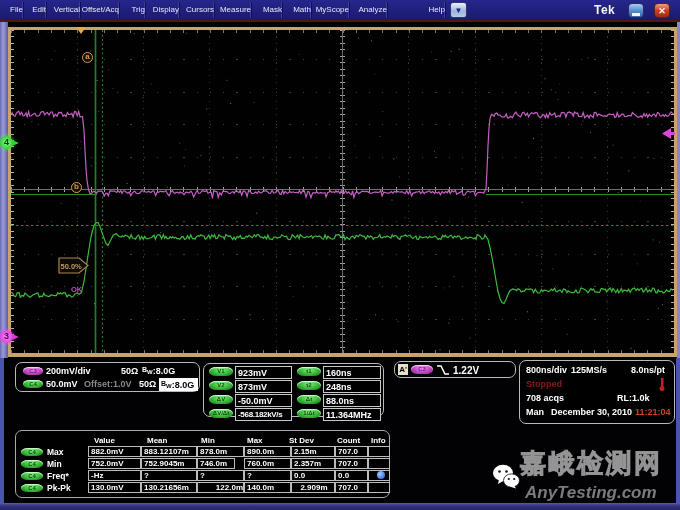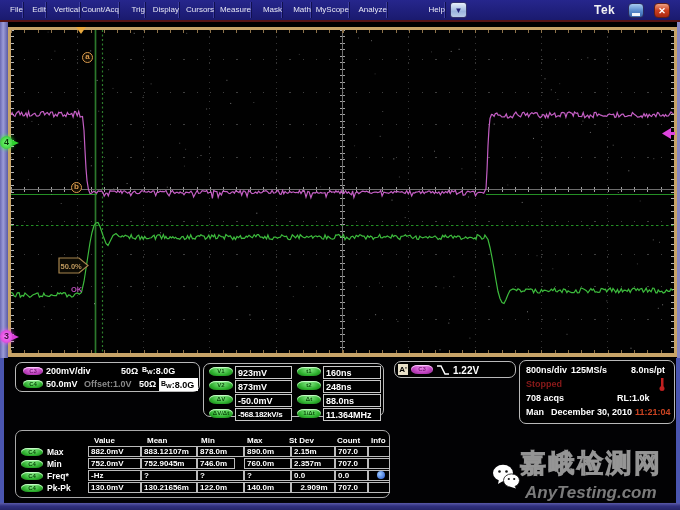--- a/index.html
+++ b/index.html
@@ -99,21 +99,21 @@
 #wm3 { position:absolute; left:521px; top:469px; color:#fff; font-size:17px;
   font-weight:bold; white-space:nowrap; }
 </style></head>
 <body>
 <div id="win">
 
 <div id="menubar">
       <div class="mi" style="left:0px;width:24px;">File</div>
       <div class="mi" style="left:24px;width:23px;">Edit</div>
       <div class="mi" style="left:47px;width:34px;">Vertical</div>
-      <div class="mi" style="left:81px;width:39px;">Count/Acq</div>
+      <div class="mi" style="left:81px;width:39px;">Offset/Acq</div>
       <div class="mi" style="left:120px;width:26px;">Trig</div>
       <div class="mi" style="left:146px;width:34px;">Display</div>
       <div class="mi" style="left:180px;width:35px;">Cursors</div>
       <div class="mi" style="left:215px;width:37px;">Measure</div>
       <div class="mi" style="left:252px;width:31px;">Mask</div>
       <div class="mi" style="left:283px;width:29px;">Math</div>
       <div class="mi" style="left:312px;width:38px;">MyScope</div>
       <div class="mi" style="left:350px;width:38px;">Analyze</div>
       <div class="mi" style="left:388px;width:34px;margin-top:28px;">Utilities</div>
       <div class="mi" style="left:422px;width:24px;">Help</div>
@@ -372,21 +372,21 @@
       <div class="tcell" style="left:125px; top:39px; width:56px;">?</div>
       <div class="tcell" style="left:181px; top:39px; width:47px;">?</div>
       <div class="tcell" style="left:228px; top:39px; width:47px;">?</div>
       <div class="tcell" style="left:275px; top:39px; width:44px;">0.0</div>
       <div class="tcell" style="left:319px; top:39px; width:33px;">0.0</div>
       <div class="tcell" style="left:352px; top:39px; width:22px;"><span style="display:inline-block;width:8px;height:8px;border-radius:50%;background:radial-gradient(circle at 35% 35%,#9ecbff,#2255cc);margin-left:6px;"></span></div>
       <div class="pill gpill" style="left:5px; top:52.5px; width:22px; height:8px; font-size:6px; line-height:8px;">C4</div>
       <div class="trlabel" style="left:31px; top:52px;">Pk-Pk</div>
       <div class="tcell" style="left:72px; top:51px; width:53px;">130.0mV</div>
       <div class="tcell" style="left:125px; top:51px; width:56px;">130.21656m</div>
-      <div class="tcell" style="left:181px; top:51px; width:47px;">122.0m</div>
+      <div class="tcell" style="left:181px; top:51px; width:47px;text-align:right;">122.0m</div>
       <div class="tcell" style="left:228px; top:51px; width:47px;">140.0m</div>
       <div class="tcell" style="left:275px; top:51px; width:44px;text-align:center;">2.909m</div>
       <div class="tcell" style="left:319px; top:51px; width:33px;">707.0</div>
       <div class="tcell" style="left:352px; top:51px; width:22px;"></div>
     </div>
 
 <div id="wm1">嘉峨检测网</div>
 <div id="wm2">AnyTesting.com</div>
 
 <svg style="position:absolute;left:492px;top:464px" width="28" height="25" viewBox="0 0 28 25">

